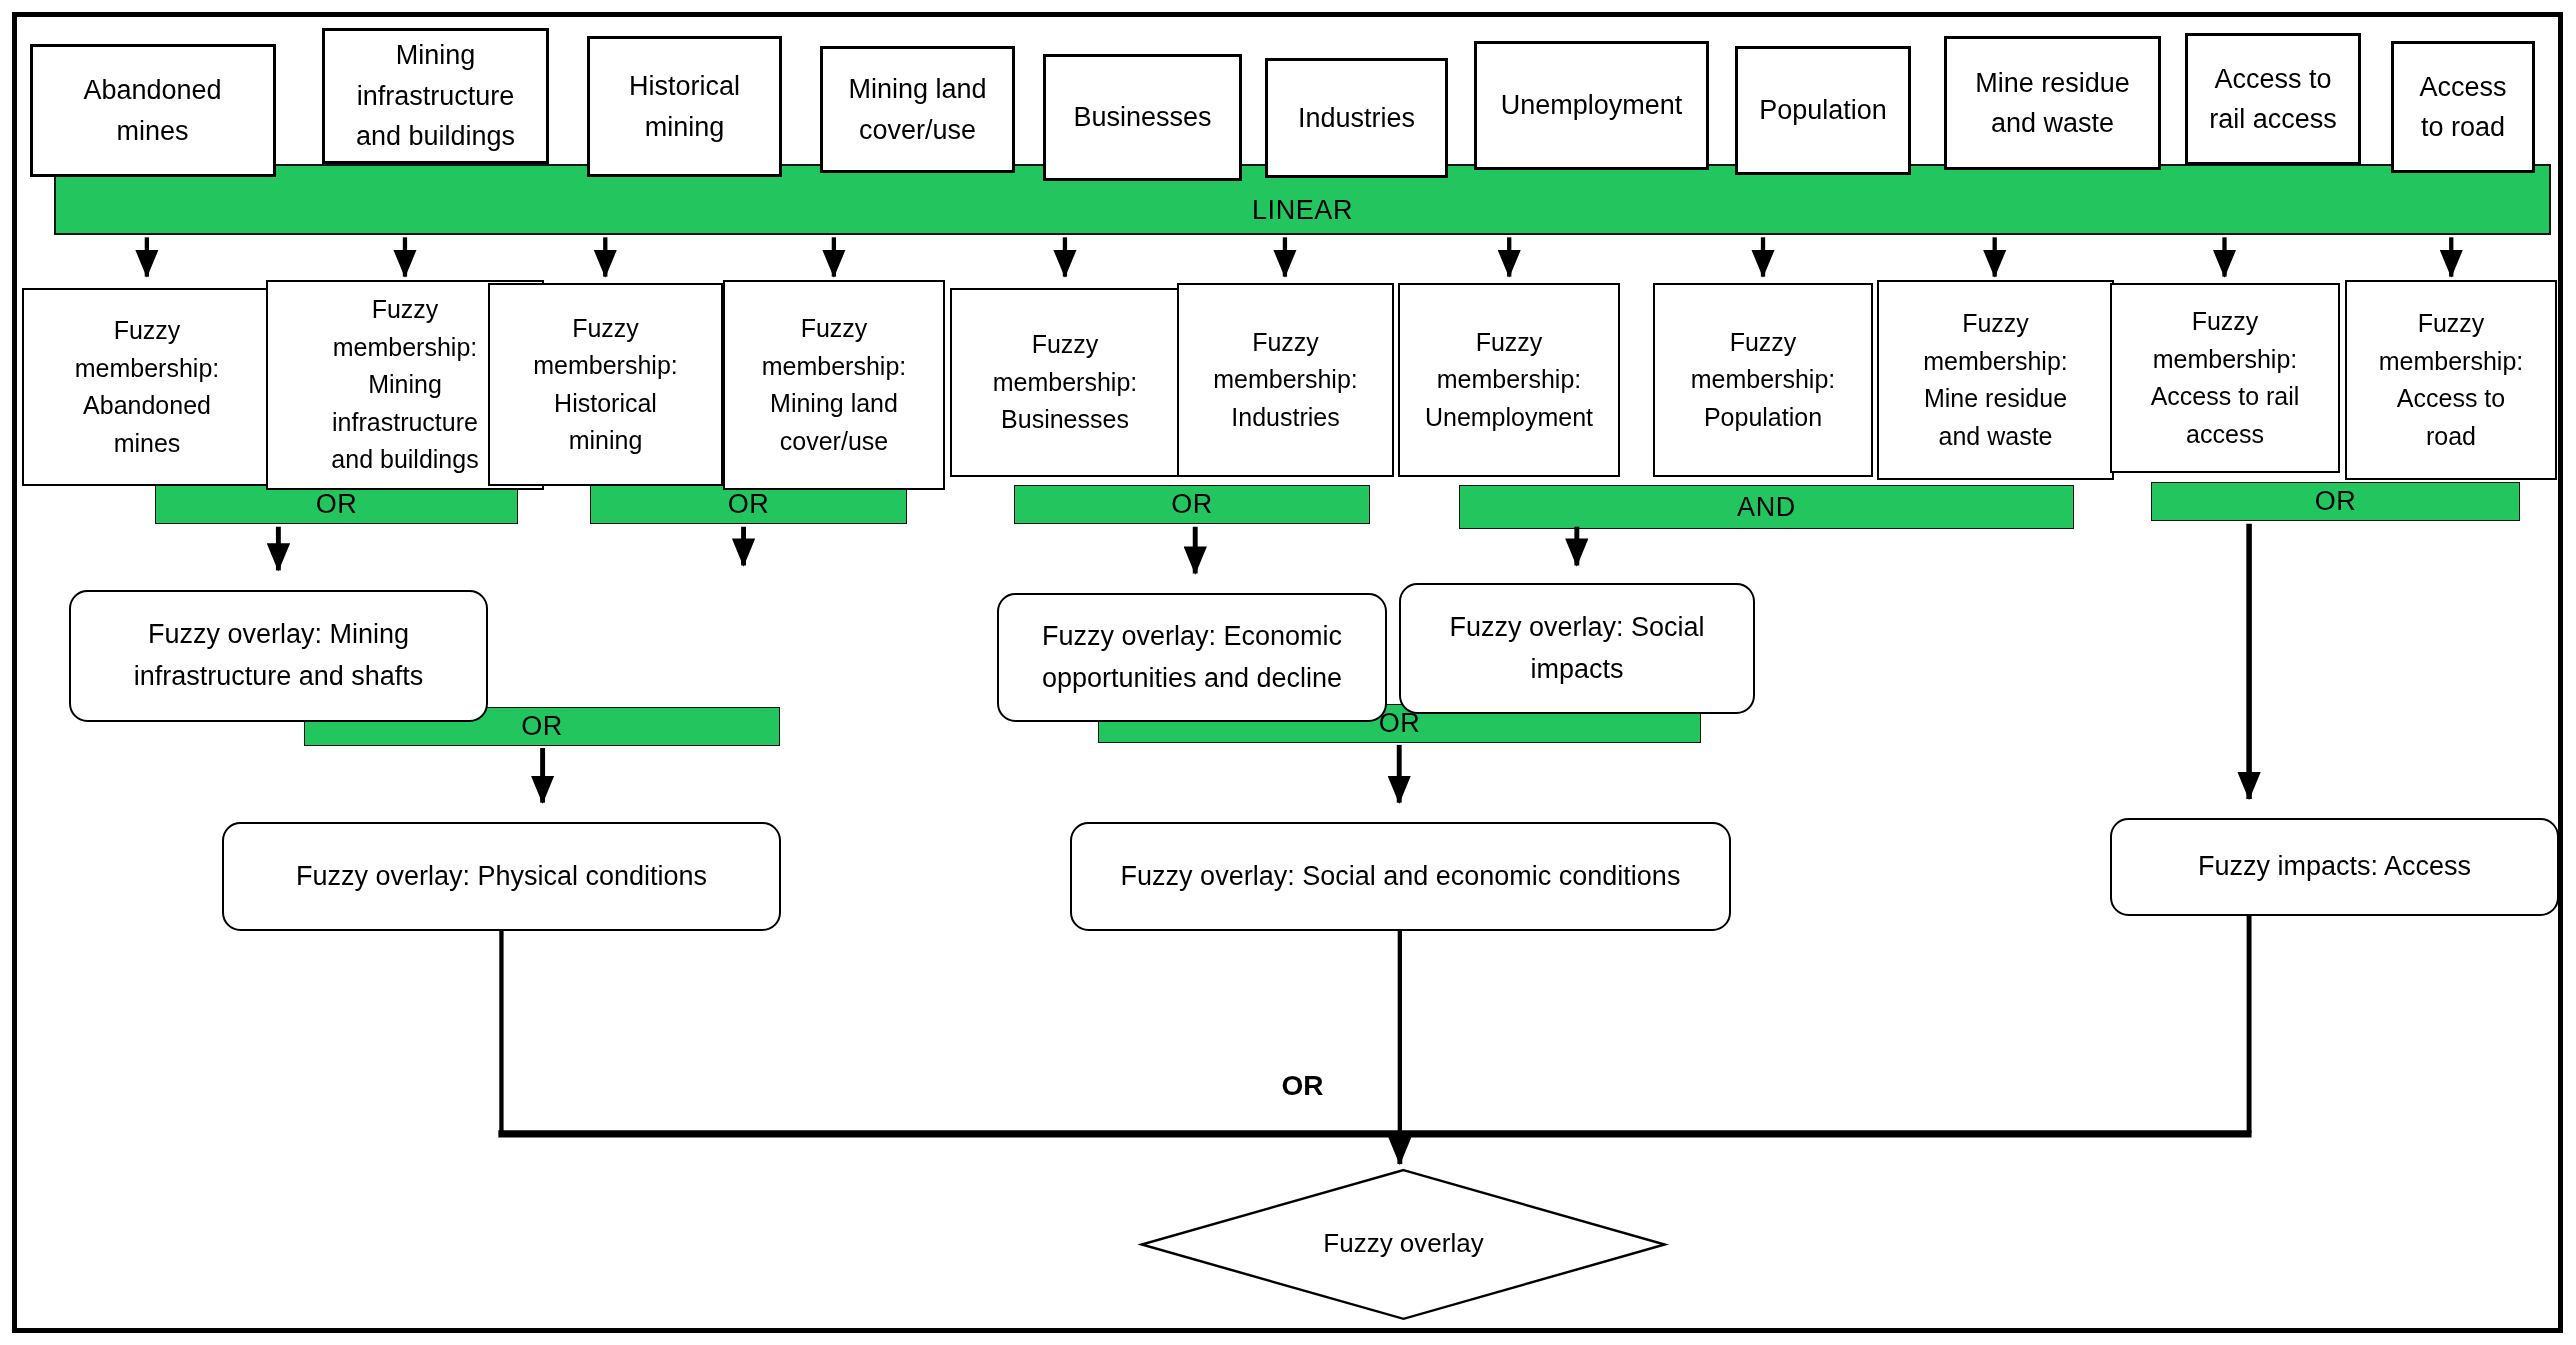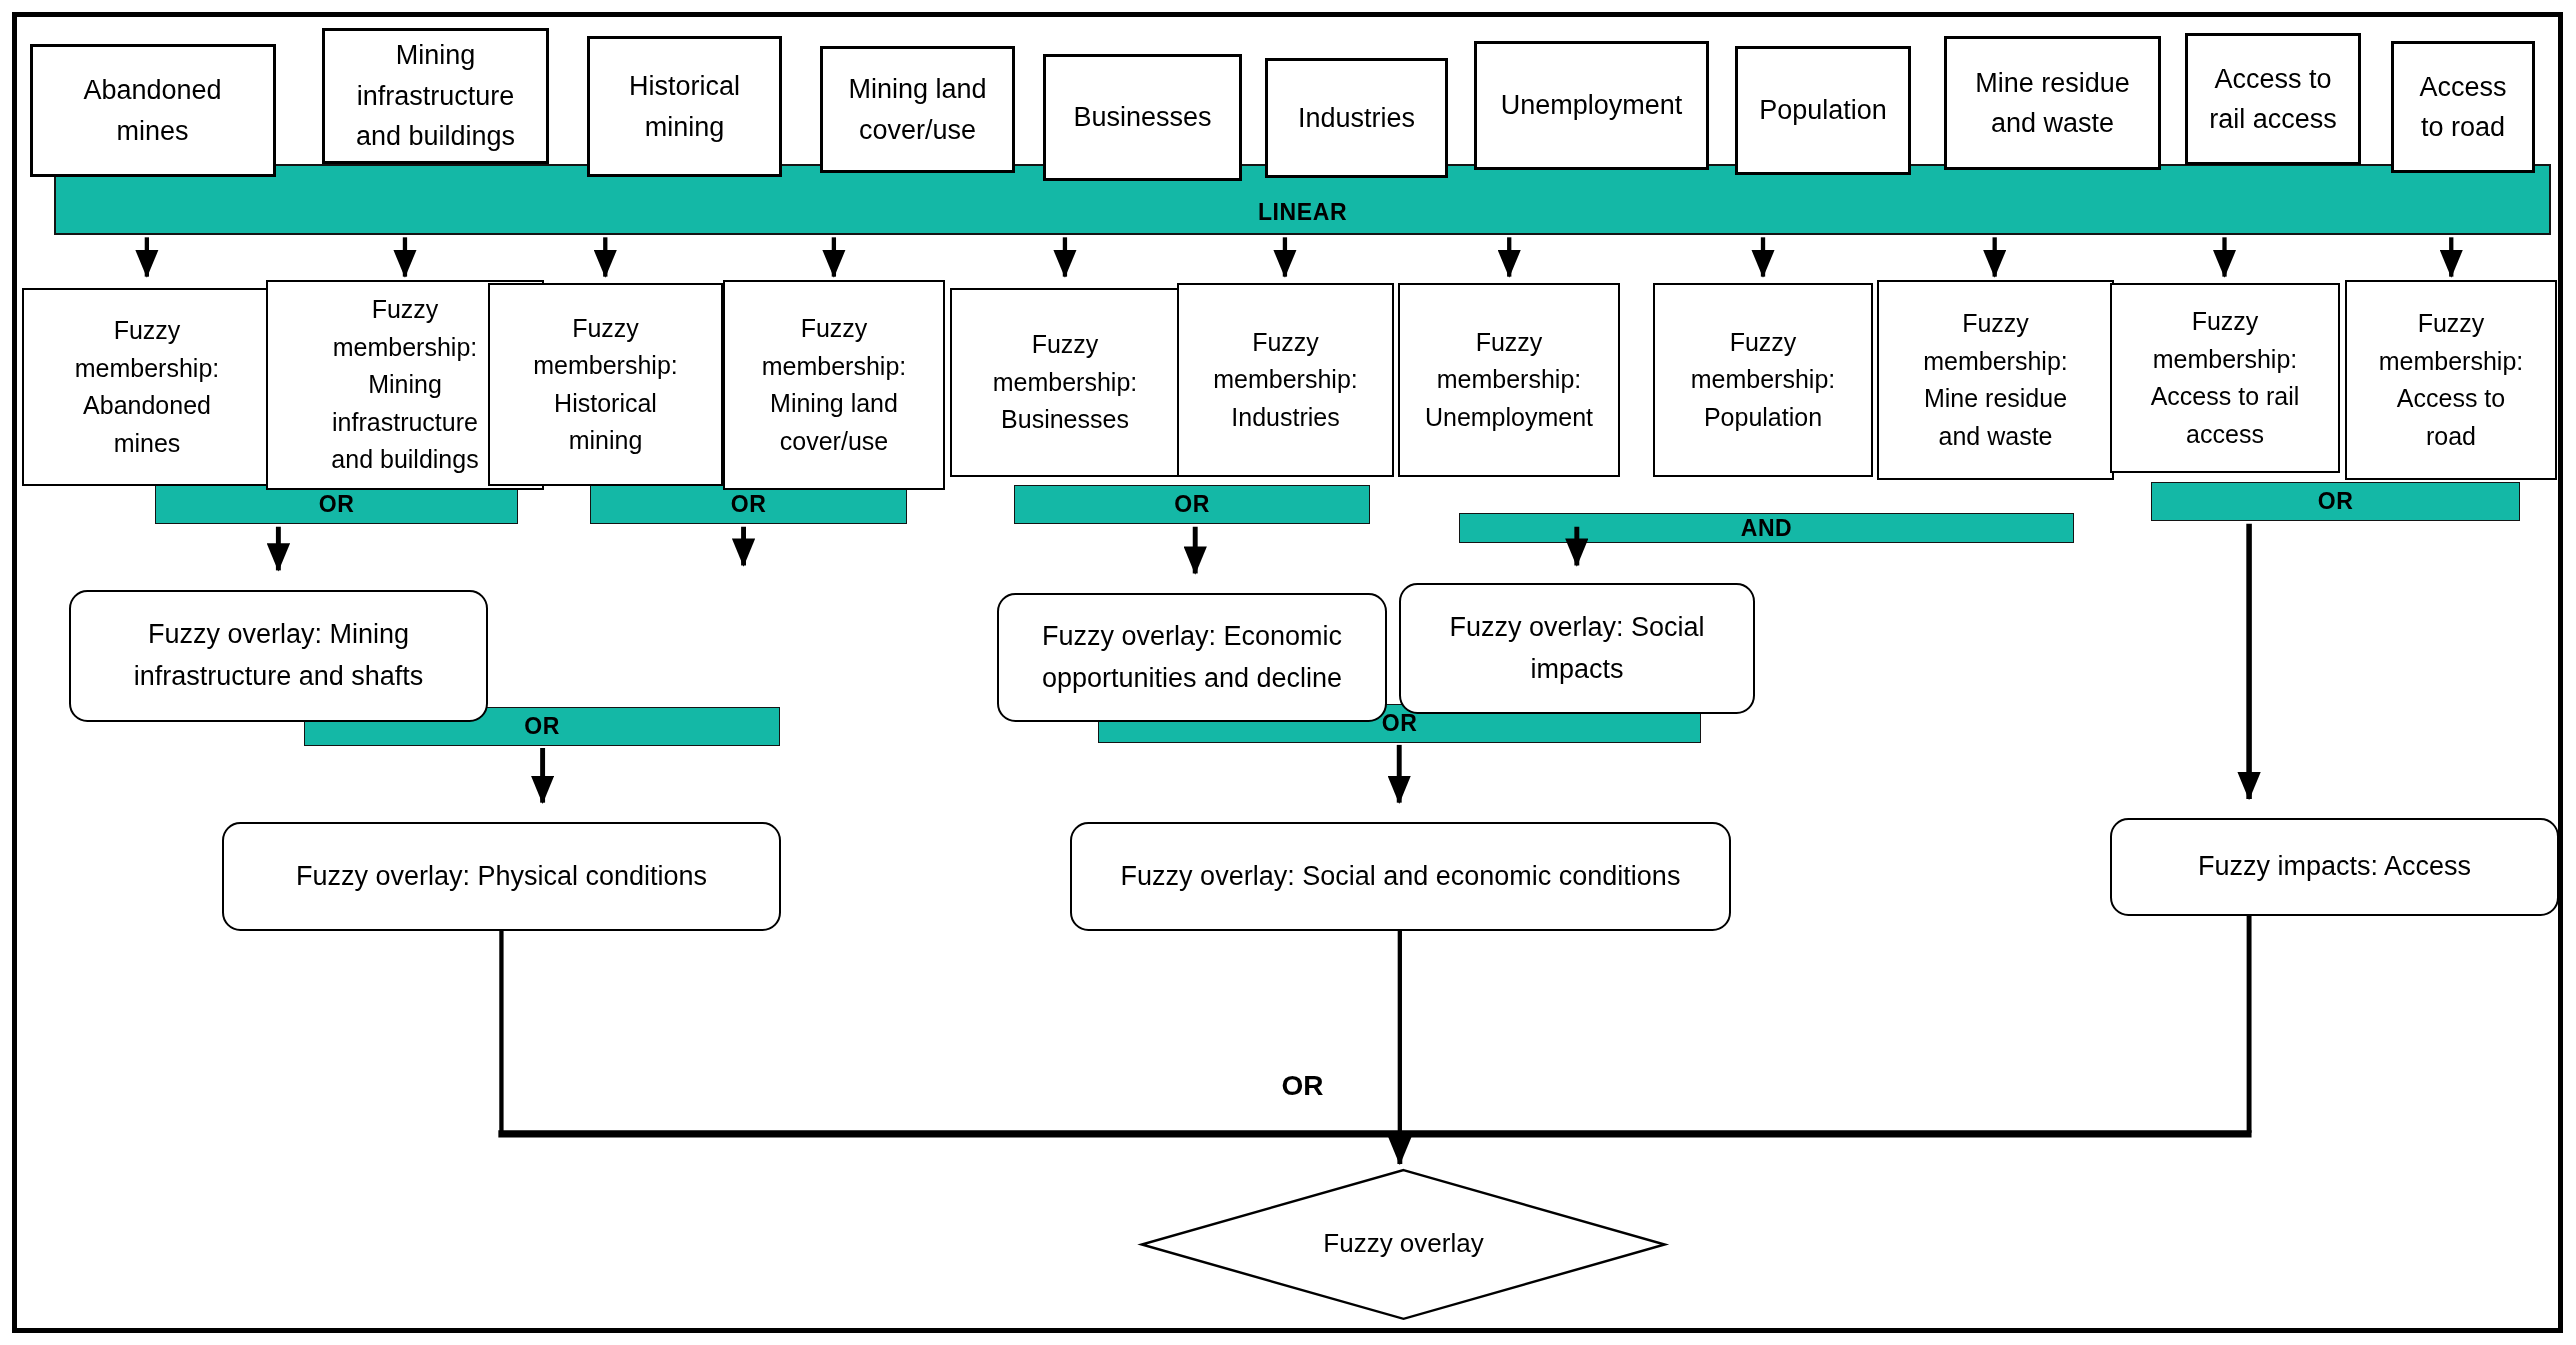--- a/index.html
+++ b/index.html
@@ -5,23 +5,23 @@
   html,body{margin:0;padding:0;background:#ffffff;}
   .stage{
     position:relative;width:2576px;height:1346px;background:#ffffff;
     font-family:"Liberation Sans",sans-serif;color:#000;overflow:hidden;
   }
   .frame{
     position:absolute;left:12.3px;top:12.3px;width:2551px;height:1321px;
     border:5.5px solid #000;box-sizing:border-box;z-index:0;background:#fff;
   }
   .bar{
-    position:absolute;box-sizing:border-box;background:#14b8a6;border:1.8px solid #141414;
+    position:absolute;box-sizing:border-box;background:#22c55e;border:1.8px solid #141414;
     display:flex;align-items:center;justify-content:center;
-    font-weight:700;font-size:23px;z-index:1;letter-spacing:0.6px;
+    font-weight:400;font-size:27px;z-index:1;letter-spacing:0.6px;
   }
   .bar.linear{align-items:flex-end;padding-bottom:7.4px;border-width:2.5px;}
   .wires{position:absolute;left:0;top:0;z-index:2;}
   .box{
     position:absolute;box-sizing:border-box;background:#ffffff;border:3.1px solid #000;
     display:flex;align-items:center;justify-content:center;text-align:center;
     white-space:pre-line;z-index:3;font-size:27px;line-height:1.5;
   }
   .membership{border-width:2.5px;font-size:25px;line-height:1.5;}
   .rounded{border-radius:18.4px;border-width:2.5px;font-size:27px;line-height:1.55;margin-top:12px;}
@@ -37,21 +37,21 @@
 
 <div class="stage">
 
   <div class="frame"></div>
 
   <div class="bar linear" style="left:54px;top:164px;width:2497px;height:71px;">LINEAR</div>
 
   <div class="bar" style="left:155px;top:485px;width:363px;height:39px;">OR</div>
   <div class="bar" style="left:590px;top:485px;width:317px;height:39px;">OR</div>
   <div class="bar" style="left:1014px;top:485px;width:356px;height:39px;">OR</div>
-  <div class="bar" style="left:1459px;top:485px;width:615px;height:30px;margin-top:28px;">AND</div>
+  <div class="bar" style="left:1459px;top:485px;width:615px;height:44px;">AND</div>
   <div class="bar" style="left:2151px;top:482px;width:369px;height:39px;">OR</div>
 
   <div class="bar" style="left:304px;top:707px;width:476px;height:39px;">OR</div>
   <div class="bar" style="left:1098px;top:704px;width:603px;height:39px;">OR</div>
 
   <svg class="wires" width="2576" height="1346" viewBox="0 0 4192 2190">
     <defs>
       <marker id="ah" markerUnits="userSpaceOnUse" markerWidth="46" markerHeight="38" refX="44" refY="19" orient="auto">
         <polygon points="0,0 46,19 0,38" fill="#000"></polygon>
       </marker>

